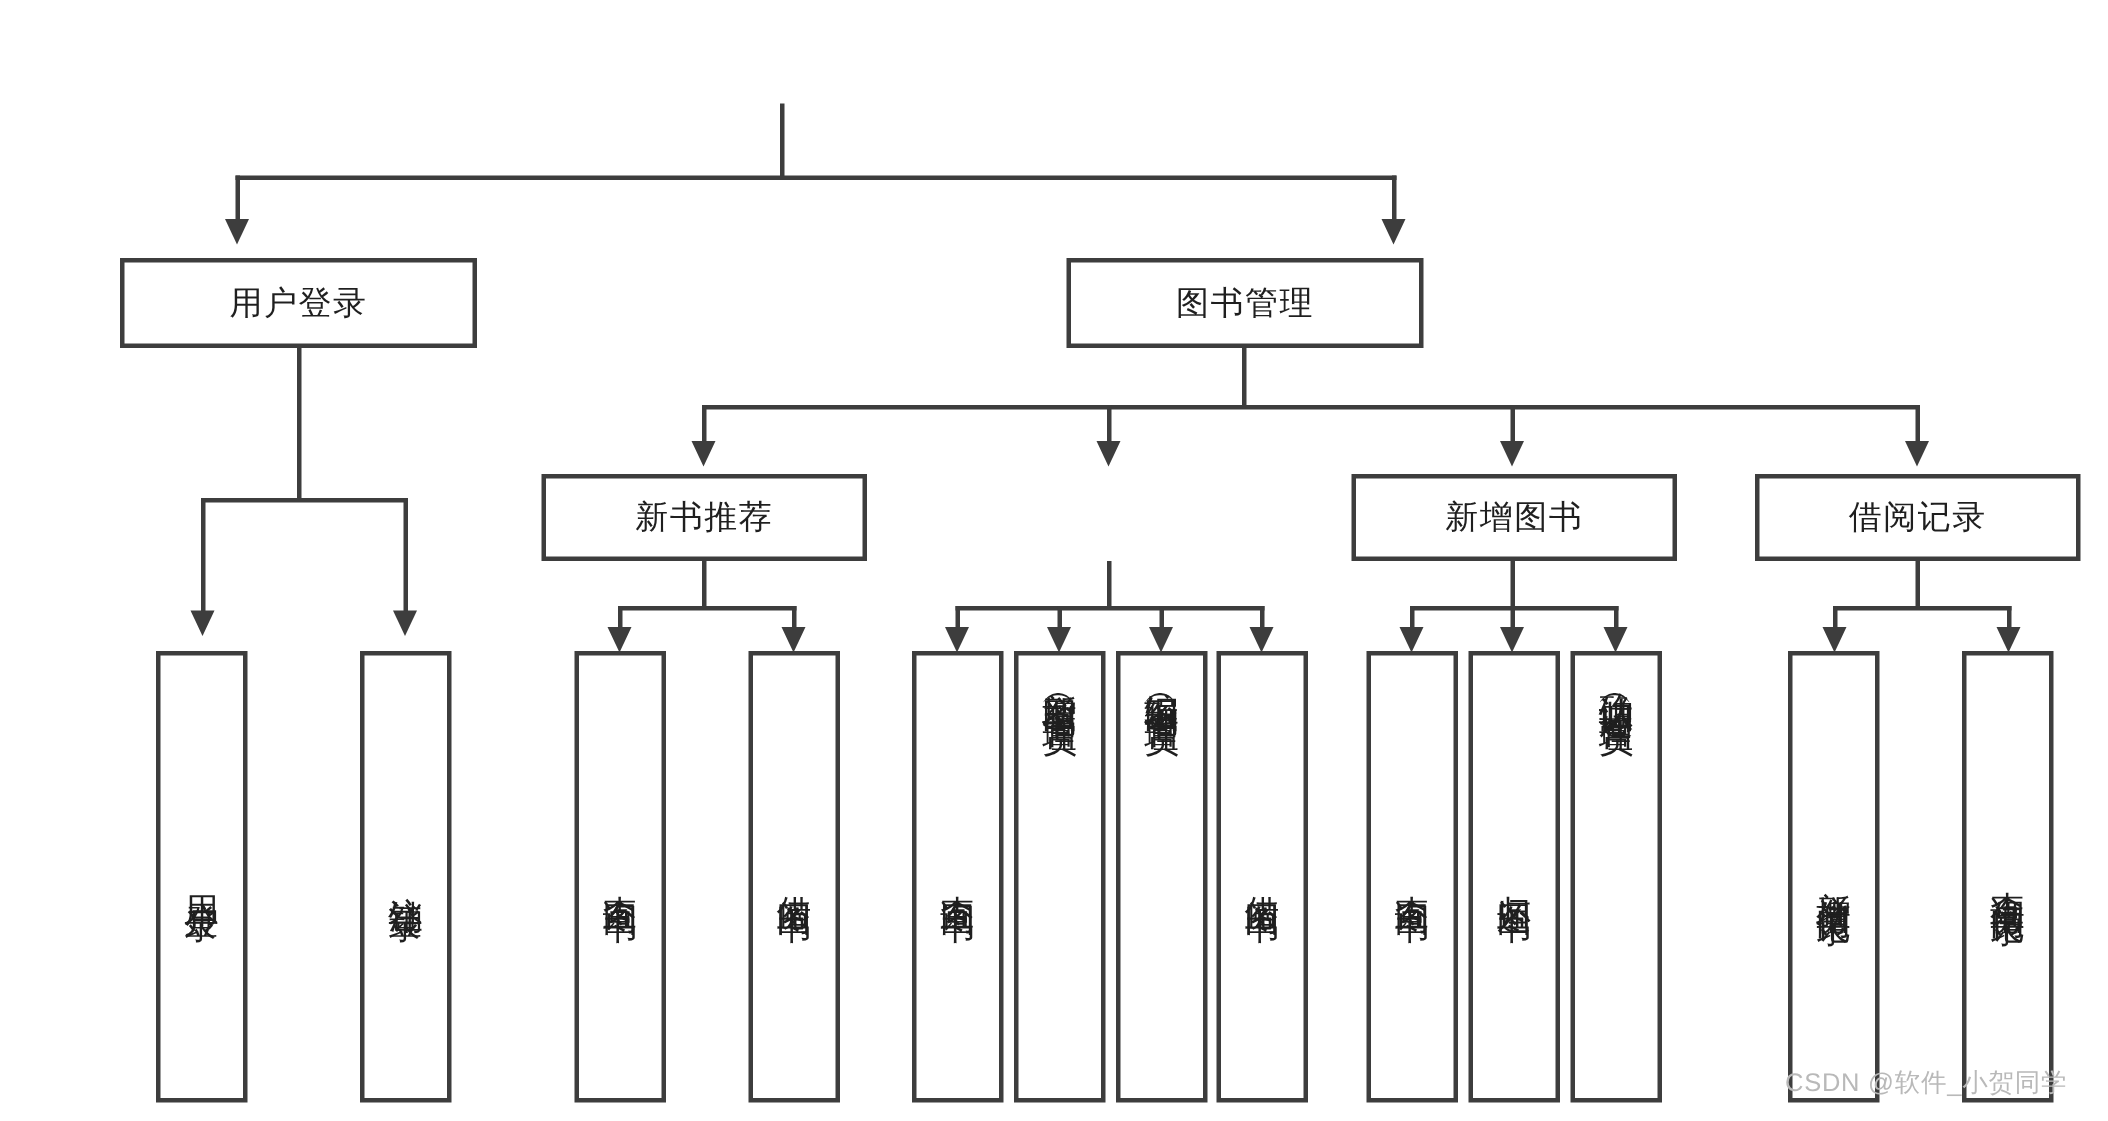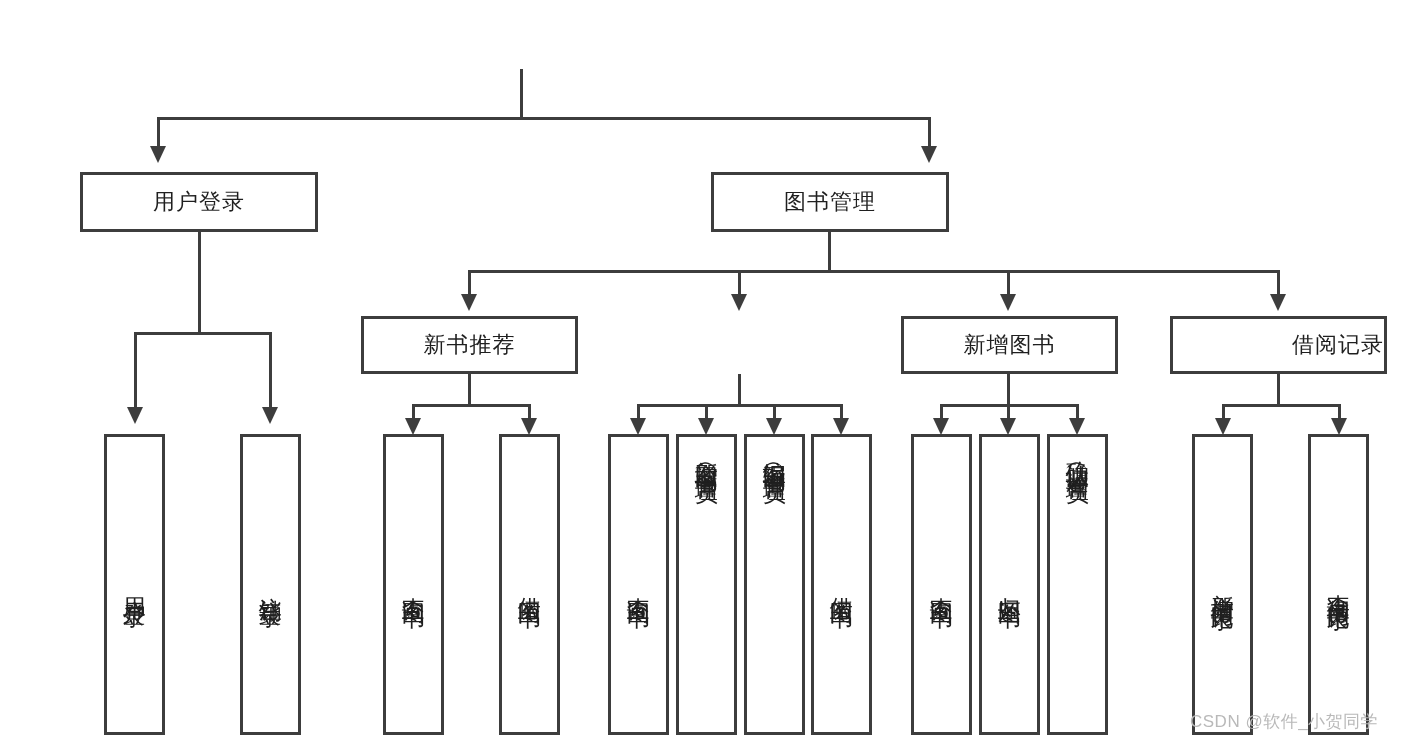--- a/index.html
+++ b/index.html
@@ -123,21 +123,21 @@
 
   <div class="vline" style="left:1277px;top:270px;width:3px;height:28px;"></div>
   <div class="arrow" style="left:1270px;top:294px;"></div>
 
   <div class="node" style="left:361px;top:316px;width:217px;height:58px;">
     <span class="lbl">新书推荐</span>
   </div>
   <div class="node" style="left:901px;top:316px;width:217px;height:58px;">
     <span class="lbl">新增图书</span>
   </div>
-  <div class="node" style="left:1170px;top:316px;width:217px;height:58px;justify-content:flex-end;">
+  <div class="node" style="left:1170px;top:316px;width:217px;height:58px;">
     <span class="lbl">借阅记录</span>
   </div>
 
   <div class="vline" style="left:468px;top:374px;width:3px;height:32px;"></div>
   <div class="hline" style="left:412px;top:404px;width:119px;height:3px;"></div>
   <div class="vline" style="left:412px;top:404px;width:3px;height:18px;"></div>
   <div class="arrow" style="left:405px;top:418px;"></div>
   <div class="vline" style="left:528px;top:404px;width:3px;height:18px;"></div>
   <div class="arrow" style="left:521px;top:418px;"></div>
 

